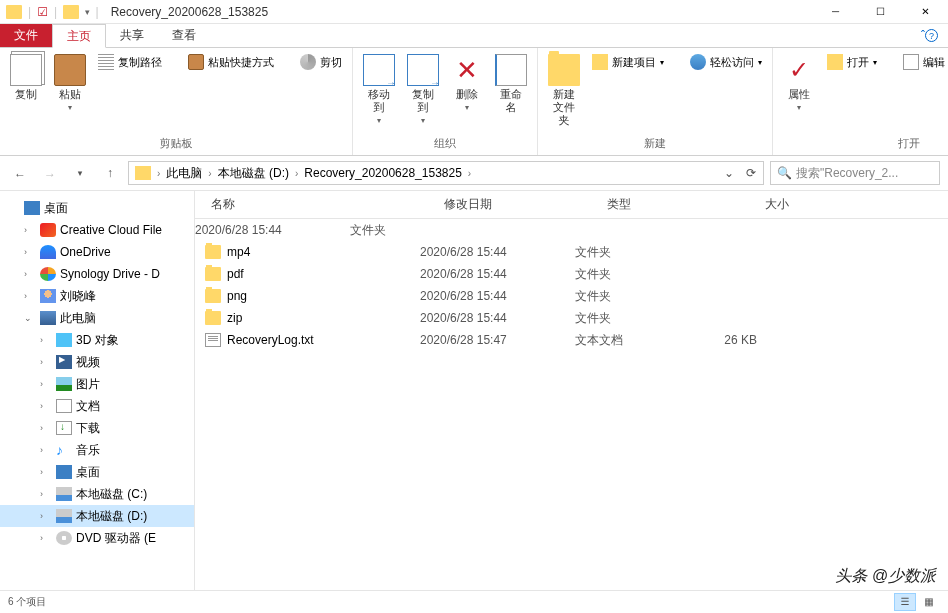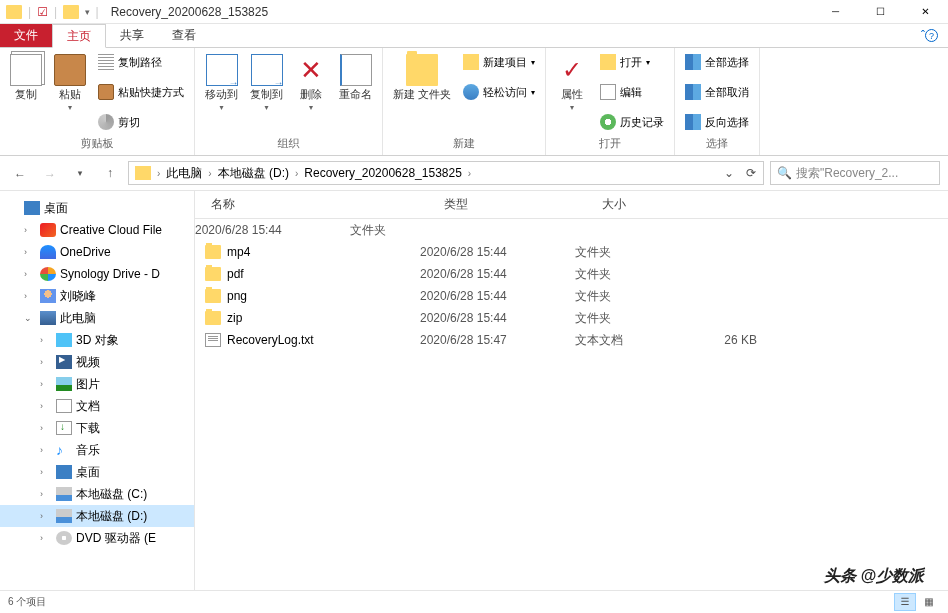--- a/index.html
+++ b/index.html
@@ -23,21 +23,21 @@
 
 
 .ribbon { height: 108px; display: flex; background: #fff; border-bottom: 1px solid #d0d0d0; }
 .rgroup { display: flex; flex-direction: column; border-right: 1px solid #e5e5e5; padding: 2px 4px; }
 .rgroup .body { flex: 1; display: flex; align-items: flex-start; }
 .rgroup .label { text-align: center; color: #666; font-size: 11px; padding: 2px 0; }
 .rbtn-big { display: flex; flex-direction: column; align-items: center; justify-content: flex-start; padding: 4px 6px; cursor: default; min-width: 44px; }
 .rbtn-big .icon { width: 32px; height: 32px; margin-bottom: 2px; }
 .rbtn-big .lbl { font-size: 11px; text-align: center; line-height: 1.2; color: #333; }
 .rbtn-big .dd { font-size: 8px; color: #666; margin-top: 2px; }
-.rcol { display: flex; flex-direction: column; gap: 10px; padding: 2px; }
+.rcol { display: flex; gap: 18px; padding: 2px; }
 .rbtn-sm { display: flex; align-items: center; gap: 4px; padding: 2px 4px; cursor: default; font-size: 11px; white-space: nowrap; }
 .rbtn-sm .icon { width: 16px; height: 16px; flex-shrink: 0; }
 
 
 .i-pin { background: linear-gradient(135deg,#7a7a7a,#9c9c9c); clip-path: polygon(50% 0,100% 40%,60% 50%,50% 100%,40% 50%,0 40%); }
 .i-copy { background: #fff; border: 1px solid #999; box-shadow: 2px -2px 0 #fff, 2px -2px 0 1px #999; }
 .i-paste { background: #c8874a; border: 1px solid #8a5a2a; border-radius: 2px; }
 .i-cut { background: conic-gradient(#999,#ccc); border-radius: 50%; }
 .i-path { background: repeating-linear-gradient(#999 0 1px,transparent 1px 3px); }
 .i-move { background: #fff; border: 1px solid #3b7fc4; position:relative; }
@@ -110,21 +110,21 @@
 .fico.folder::before{content:"";position:absolute;top:-2px;left:1px;width:6px;height:2px;background:#ffd869;}
 .fico.txt { background:#fff; border:1px solid #999; position:relative;}
 .fico.txt::after{content:"";position:absolute;top:2px;left:2px;right:2px;height:1px;background:#999;box-shadow:0 2px #999,0 4px #999;}
 
 
 .statusbar { height: 22px; border-top: 1px solid #e5e5e5; display: flex; align-items: center; padding: 0 8px; color: #555; font-size: 10px; gap: 8px; }
 .statusbar .view-btns { margin-left:auto; display:flex; gap:2px; }
 .statusbar .view-btns > div { width:22px; height:18px; display:flex;align-items:center;justify-content:center; border:1px solid transparent; }
 .statusbar .view-btns .active { background:#cce8ff; border-color:#99d1ff; }
 
-.watermark { position: absolute; right: 24px; bottom: 26px; font-size: 16px; font-weight: bold; color: #222; font-style: italic; }
+.watermark { position: absolute; right: 12px; bottom: 26px; font-size: 16px; font-weight: normal; color: #222; font-style: italic; }
 </style>
 </head>
 <body>
 
 <div class="titlebar">
   <div class="qat">
     <div class="folder-icon"></div>
     <span class="sep">|</span>
     <span style="color:#c8202f;">☑</span>
     <span class="sep">|</span>
@@ -373,20 +373,21 @@
       </div>
       <div class="tree-item indent2">
         <span class="exp">›</span>
         <div class="icon i-dvd"></div>
         <span>DVD 驱动器 (E</span>
       </div>
     </div>
   <div class="content">
     <div class="columns">
       <div class="col col-name">名称</div>
+      <div class="col col-date">修改日期</div>
       <div class="col col-type">类型</div>
       <div class="col col-size">大小</div>
     </div>
     <div class="filelist" id="filelist">
         <div class="filerow">
           <div class="fdate">2020/6/28 15:44</div>
           <div class="ftype">文件夹</div>
           <div class="fsize"></div>
         </div>
         <div class="filerow">

